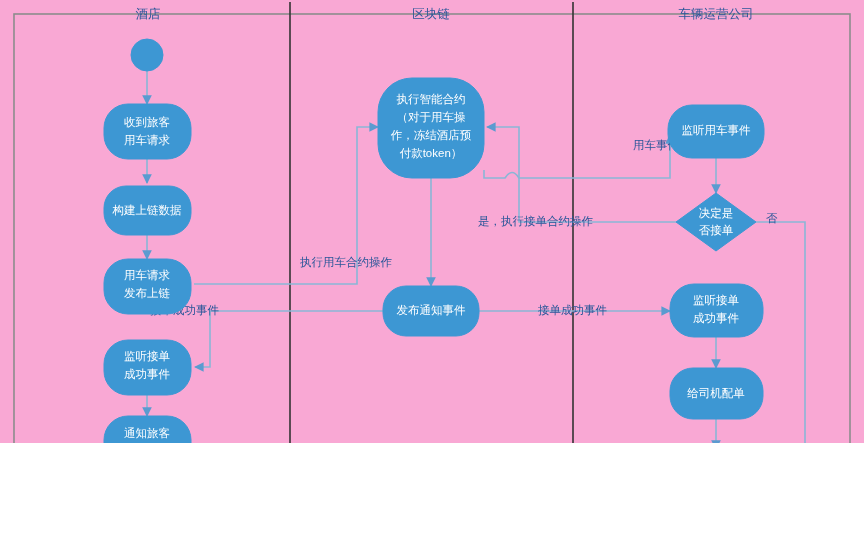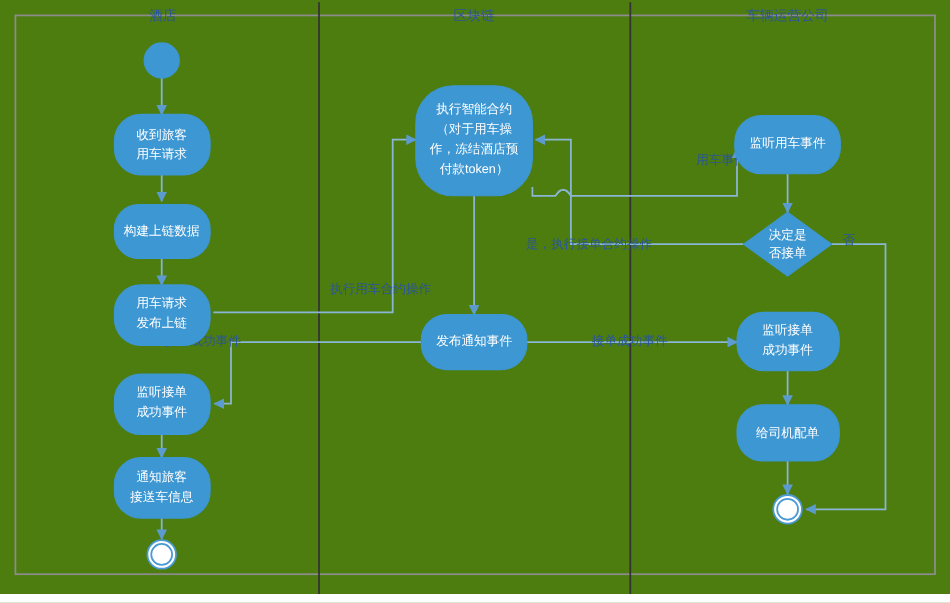--- a/index.html
+++ b/index.html
@@ -7,22 +7,22 @@
     margin: 0;
     padding: 0;
     background: #ffffff;
   }
   body {
     font-family: "Liberation Sans", "DejaVu Sans", sans-serif;
   }
   #canvas {
     position: relative;
     width: 864px;
-    height: 540px;
-    background: #4d7c0f;
+    height: 443px;
+    background: #f9a8d4;
     overflow: hidden;
   }
   #diagram-svg {
     position: absolute;
     left: 0;
     top: 0;
     width: 864px;
     height: 548px;
   }
   .lane-title {

